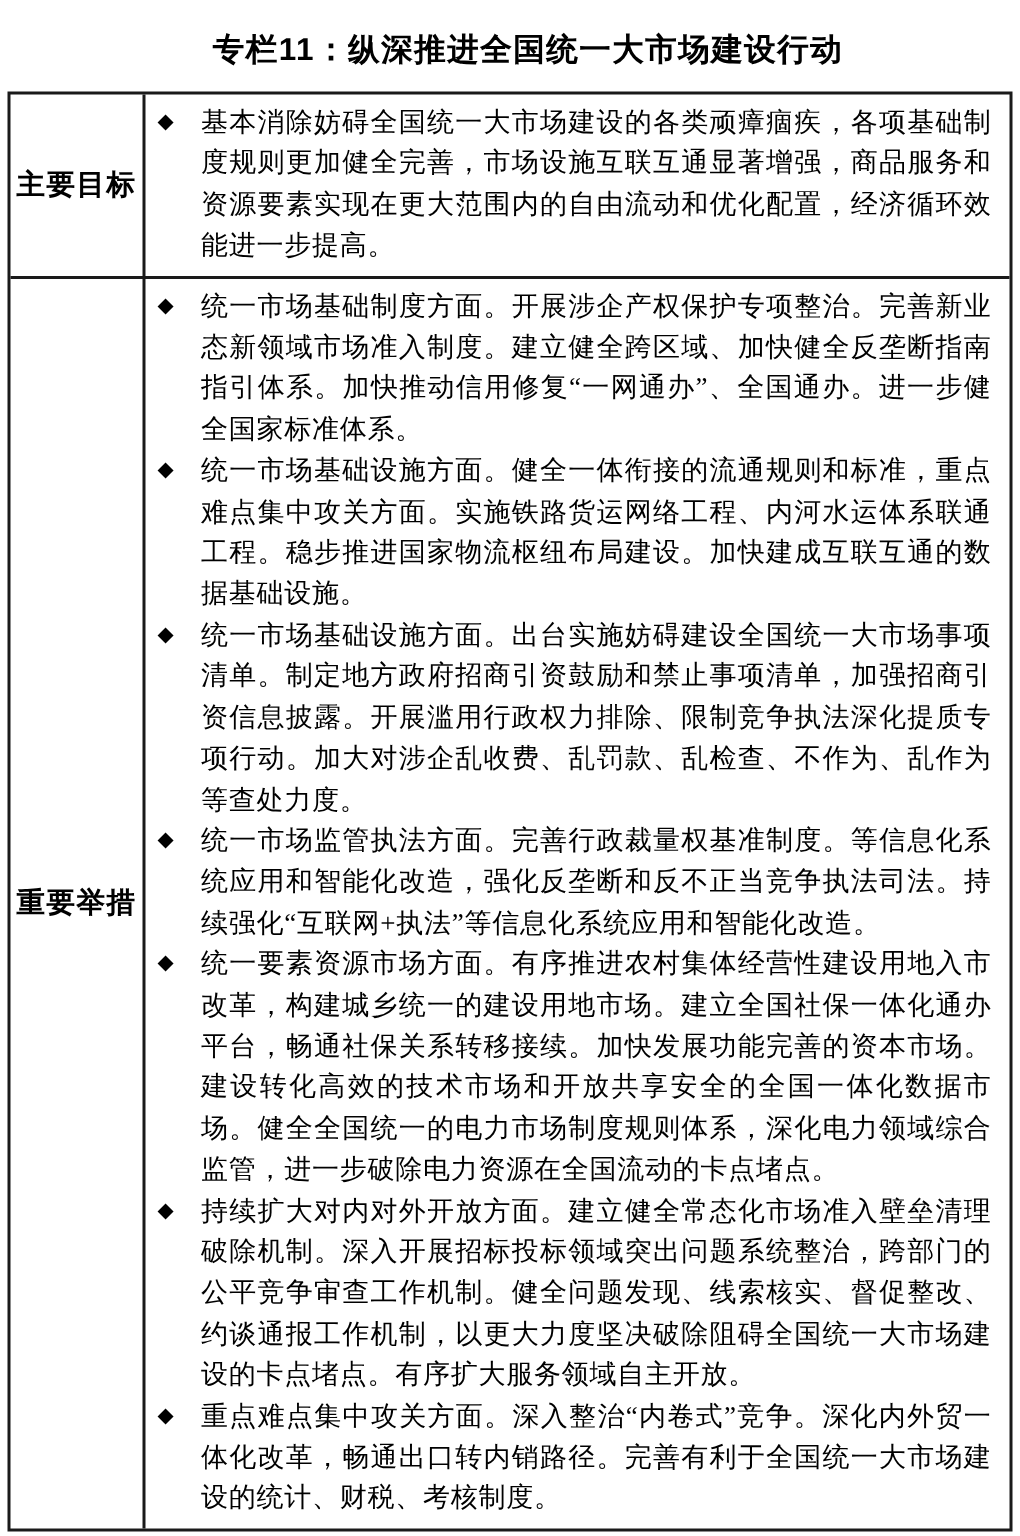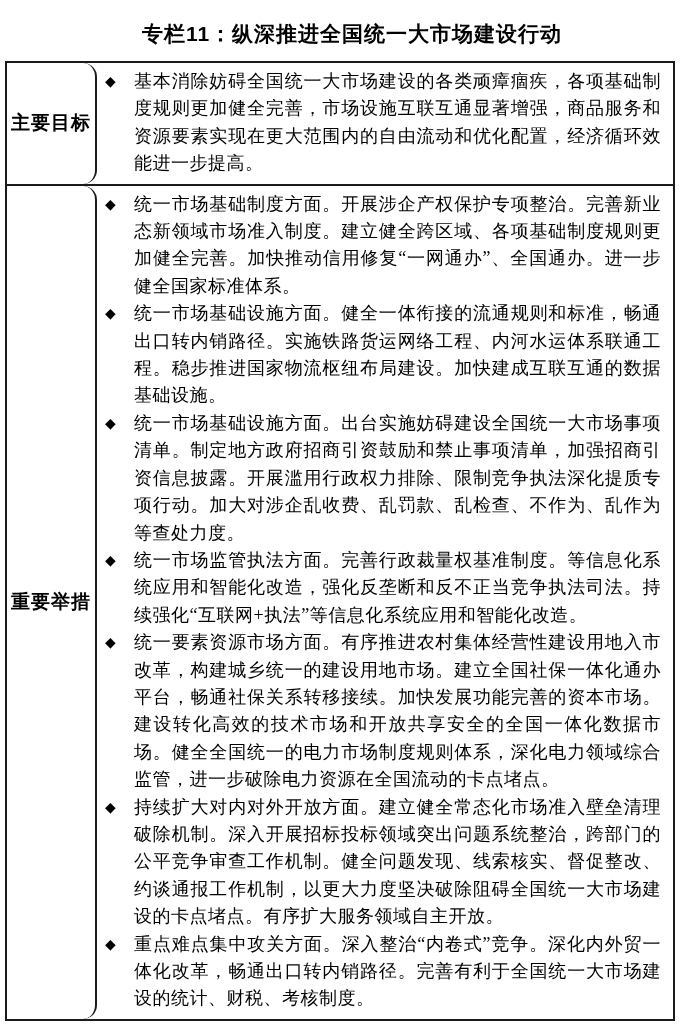--- a/index.html
+++ b/index.html
@@ -41,21 +41,20 @@
   .t-label {
     border-right: 2px solid #1a1a1a;
     display: flex;
     align-items: center;
     justify-content: center;
     font-family: "Liberation Sans", sans-serif;
     font-weight: 700;
     font-size: 19px;
     letter-spacing: 1px;
     color: #000000;
-    border-radius: 14px;
   }
   .t-content {
     padding: 5px 12px 6px 0;
   }
   .bullet-item {
     display: flex;
     align-items: flex-start;
   }
   .bullet-icon {
     width: 37px;
@@ -91,26 +90,26 @@
       </div>
     </div>
   </div>
 
   <div class="t-row">
     <div class="t-label">重要举措</div>
     <div class="t-content">
 
       <div class="bullet-item">
         <span class="bullet-icon">◆</span>
-        <div class="bullet-text">统一市场基础制度方面。开展涉企产权保护专项整治。完善新业态新领域市场准入制度。建立健全跨区域、各项基础制度规则更加健全完善。加快推动信用修复“一网通办”、全国通办。进一步健全国家标准体系。</div>
+        <div class="bullet-text">统一市场基础制度方面。开展涉企产权保护专项整治。完善新业态新领域市场准入制度。建立健全跨区域、加快健全反垄断指南指引体系。加快推动信用修复“一网通办”、全国通办。进一步健全国家标准体系。</div>
       </div>
 
       <div class="bullet-item">
         <span class="bullet-icon">◆</span>
-        <div class="bullet-text">统一市场基础设施方面。健全一体衔接的流通规则和标准，畅通出口转内销路径。实施铁路货运网络工程、内河水运体系联通工程。稳步推进国家物流枢纽布局建设。加快建成互联互通的数据基础设施。</div>
+        <div class="bullet-text">统一市场基础设施方面。健全一体衔接的流通规则和标准，重点难点集中攻关方面。实施铁路货运网络工程、内河水运体系联通工程。稳步推进国家物流枢纽布局建设。加快建成互联互通的数据基础设施。</div>
       </div>
 
       <div class="bullet-item">
         <span class="bullet-icon">◆</span>
         <div class="bullet-text">统一市场基础设施方面。出台实施妨碍建设全国统一大市场事项清单。制定地方政府招商引资鼓励和禁止事项清单，加强招商引资信息披露。开展滥用行政权力排除、限制竞争执法深化提质专项行动。加大对涉企乱收费、乱罚款、乱检查、不作为、乱作为等查处力度。</div>
       </div>
 
       <div class="bullet-item">
         <span class="bullet-icon">◆</span>
         <div class="bullet-text">统一市场监管执法方面。完善行政裁量权基准制度。等信息化系统应用和智能化改造，强化反垄断和反不正当竞争执法司法。持续强化“互联网+执法”等信息化系统应用和智能化改造。</div>

